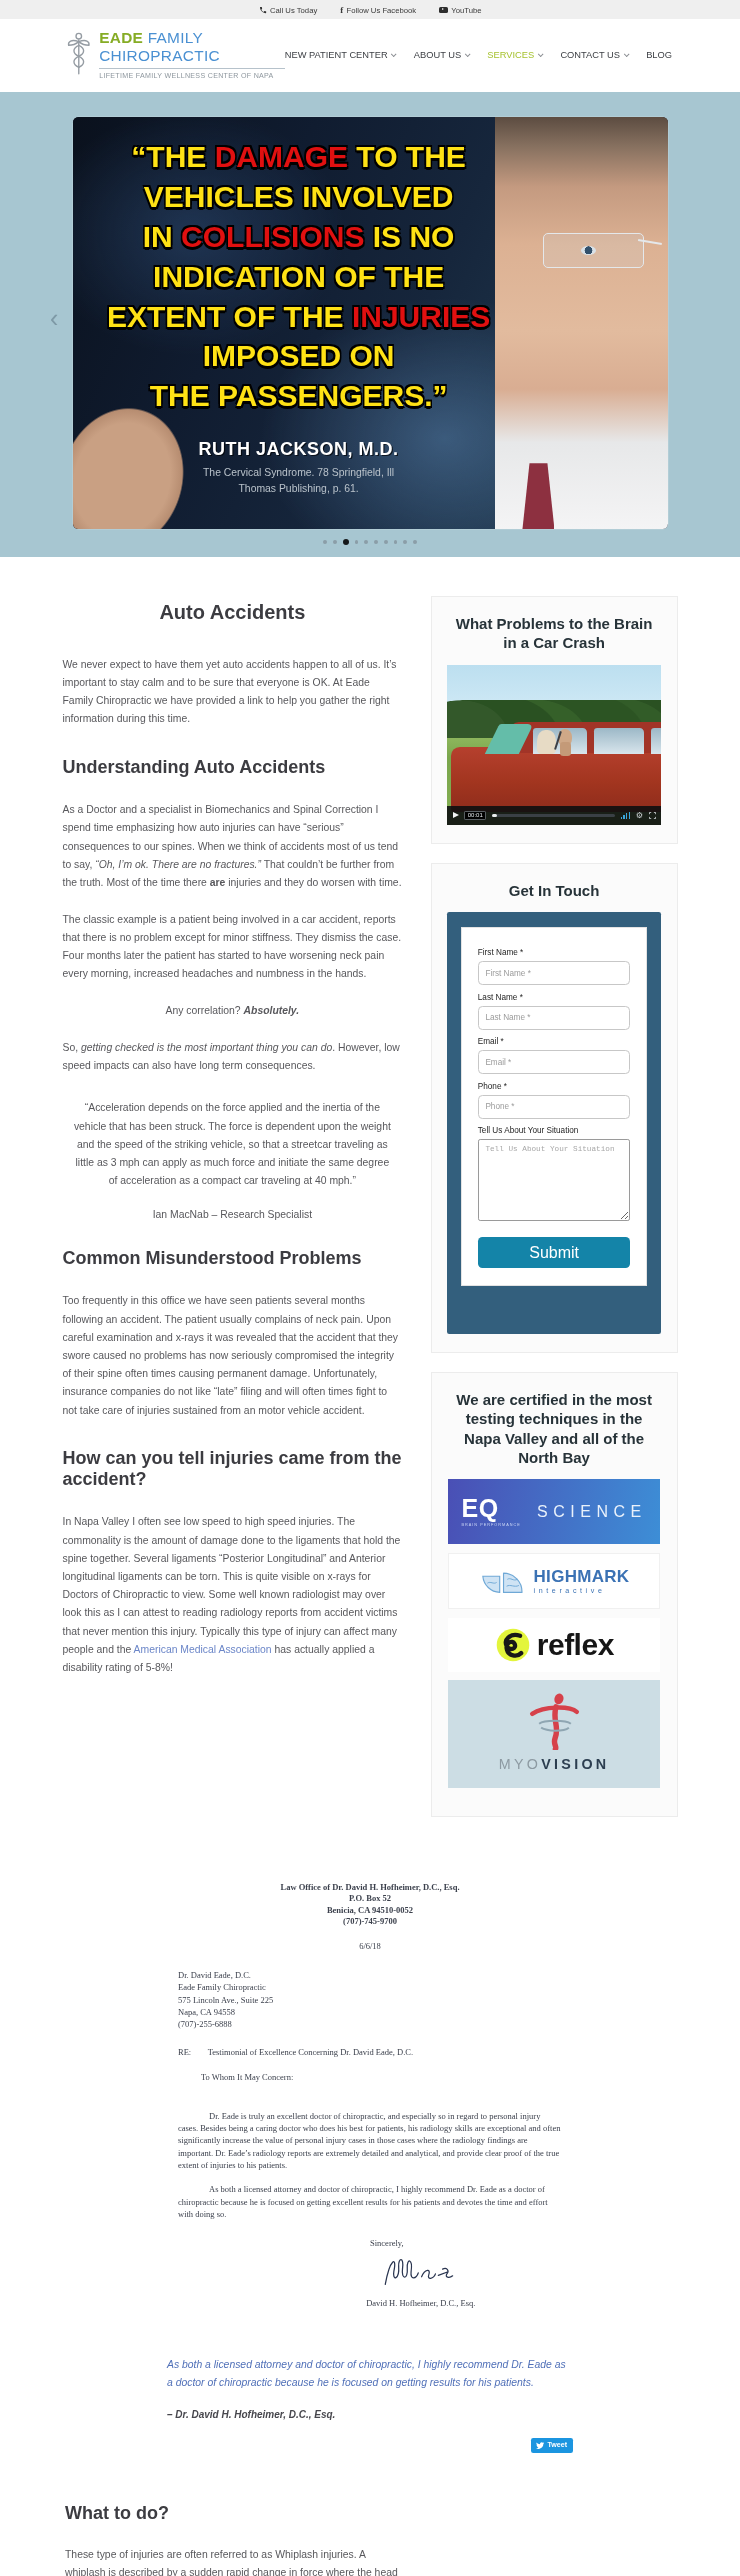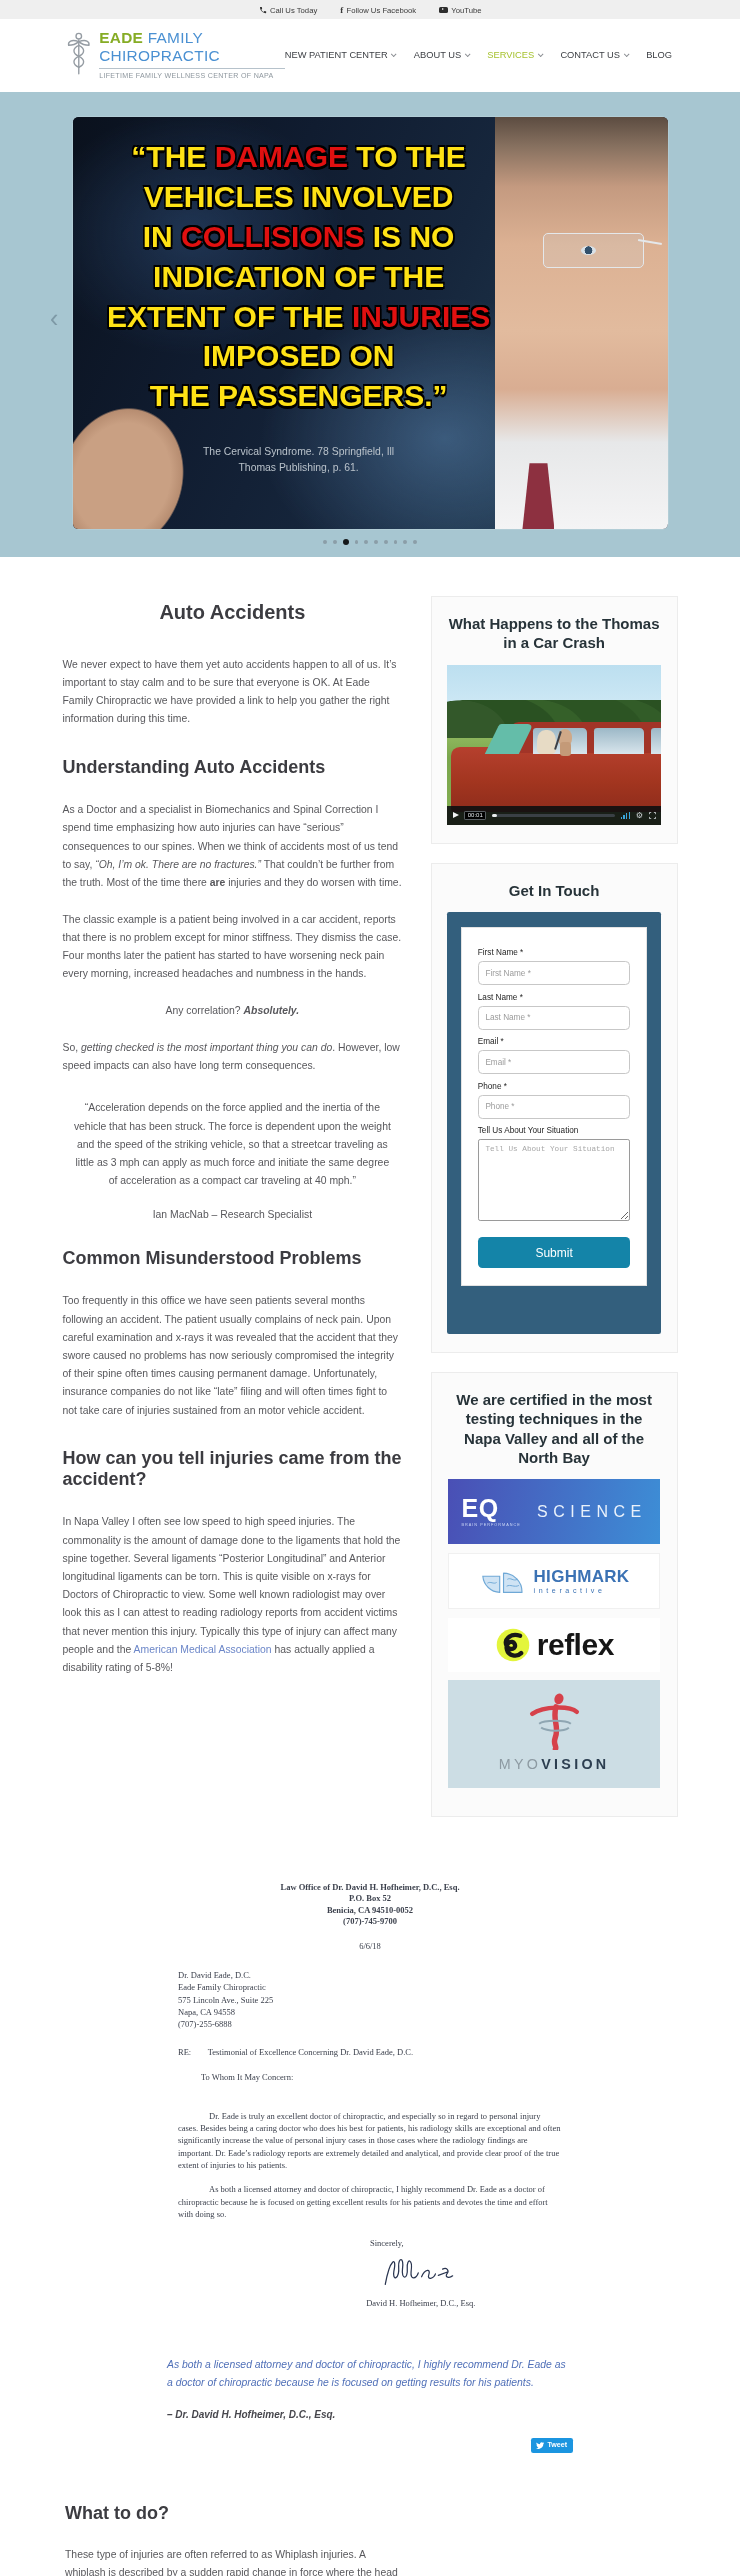--- a/index.html
+++ b/index.html
@@ -107,21 +107,21 @@
   .vfs { width:7.1px; height:7.1px; fill:none; stroke:#cfd4d7; stroke-width:2; cursor:pointer; }
 
   .formwrap { background:#335f7d; border-radius:2.2px; padding:14.3px 14.3px 48px; margin-top:2.2px; }
   .formcard { background:#fff; border:0.5px solid #e3e3e3; padding:13px 15.4px 16.4px; }
   .formcard label { display:block; font-size:8.2px; color:#1e1e1e; margin:7.7px 0 3.8px; }
   .formcard input { width:100%; height:24px; border:0.5px solid #c7c7c7; border-radius:4.4px; padding:0 6.6px; font-size:8.2px; font-family:"Liberation Sans",sans-serif; color:#333; }
   .formcard textarea { width:100%; height:82px; border:0.5px solid #9a9a9a; border-radius:2.2px; padding:5px 6.6px; resize:vertical;
     font-family:"Liberation Mono",monospace; font-size:7.7px; color:#333; }
   .formcard input::placeholder { color:#9b9b9b; }
   .formcard textarea::placeholder { color:#a8a8a8; }
-  .submit { display:block; width:100%; height:31px; margin-top:14.3px; background:#1484a8; color:#fff; font-size:12px; border:none; border-radius:4.4px; cursor:pointer; font-family:"Liberation Sans",sans-serif; }
+  .submit { display:block; width:100%; height:31px; margin-top:14.3px; background:#1484a8; color:#fff; font-size:16px; border:none; border-radius:4.4px; cursor:pointer; font-family:"Liberation Sans",sans-serif; }
 
   .cert-tile { margin:8.8px 1.1px; }
   .eq { height:65px; background:linear-gradient(100deg,#4a4fb5 0%,#3d8ed6 100%); display:flex; align-items:center; justify-content:center; gap:16.4px; color:#fff; }
   .eq-big { font-size:25px; font-weight:bold; letter-spacing:0.5px; line-height:1; }
   .eq-sub { font-size:3.8px; letter-spacing:1px; color:#cdd8f6; margin-top:1.6px; text-align:center; }
   .eq-right { font-size:16px; letter-spacing:5.5px; color:#e9f1fb; font-weight:500; }
   .hm { background:#fff; border:0.5px solid #f0f0f0; padding:13px 4.4px; display:flex; align-items:center; justify-content:center; gap:8.8px; }
   .hm-name { font-size:17px; font-weight:bold; color:#3b72b4; letter-spacing:0.3px; line-height:1; }
   .hm-sub { font-size:7.1px; letter-spacing:3.6px; color:#3b72b4; margin-top:2.2px; }
   .rf { background:#fff; padding:7.7px; display:flex; align-items:center; justify-content:center; gap:4.4px; }
@@ -234,20 +234,21 @@
     <div class="quote">
       <span>“THE </span><span class="red">DAMAGE</span><span> TO THE</span><br>
       <span>VEHICLES INVOLVED</span><br>
       <span>IN </span><span class="red">COLLISIONS</span><span> IS NO</span><br>
       <span>INDICATION OF THE</span><br>
       <span>EXTENT OF THE </span><span class="red">INJURIES</span><br>
       <span>IMPOSED ON</span><br>
       <span>THE PASSENGERS.”</span>
     </div>
     <div class="hero-attr">
+      <div class="name">RUTH JACKSON, M.D.</div>
       <div class="src">
         <span>The Cervical Syndrome. 78 Springfield, Ill</span><br>
         <span>Thomas Publishing, p. 61.</span>
       </div>
     </div>
   </div>
   <div class="dots">
     <span class="dot"></span>
     <span class="dot"></span>
     <span class="dot active"></span>
@@ -279,21 +280,21 @@
     <h2>Common Misunderstood Problems</h2>
     <p>Too frequently in this office we have seen patients several months following an accident.  The patient usually complains of neck pain.  Upon careful examination and x-rays it was revealed that the accident that they swore caused no problems has now seriously compromised the integrity of their spine often times causing permanent damage.  Unfortunately, insurance companies do not like “late” filing and will often times fight to not take care of injuries sustained from an motor vehicle accident.</p>
 
     <h2>How can you tell injuries came from the accident?</h2>
     <p><span>In Napa Valley I often see low speed to high speed injuries.  The commonality is the amount of damage done to the ligaments that hold the spine together.   Several ligaments “Posterior Longitudinal” and Anterior longitudinal ligaments can be torn.  This is quite visible on x-rays for Doctors of Chiropractic to view.   Some well known radiologist may over look this as I can attest to reading radiology reports from accident victims that never mention this injury.  Typically this type of injury can affect many people and the </span><a class="inline">American Medical Association</a><span> has actually applied a disability rating of 5-8%!</span></p>
   </div>
 
   <div class="sidebar">
 
     <div class="card">
-      <h3>What Happens to the Thomas in a Car Crash</h3>
+      <h3>What Problems to the Brain in a Car Crash</h3>
       <div class="video">
         <div class="trees"></div>
         <div class="car">
           <div class="car-body"></div>
           <div class="car-roof"></div>
           <div class="wind"></div>
           <div class="win win1">
               <div class="seat"></div>
               <div class="dummy"></div>
               <div class="belt"></div>

